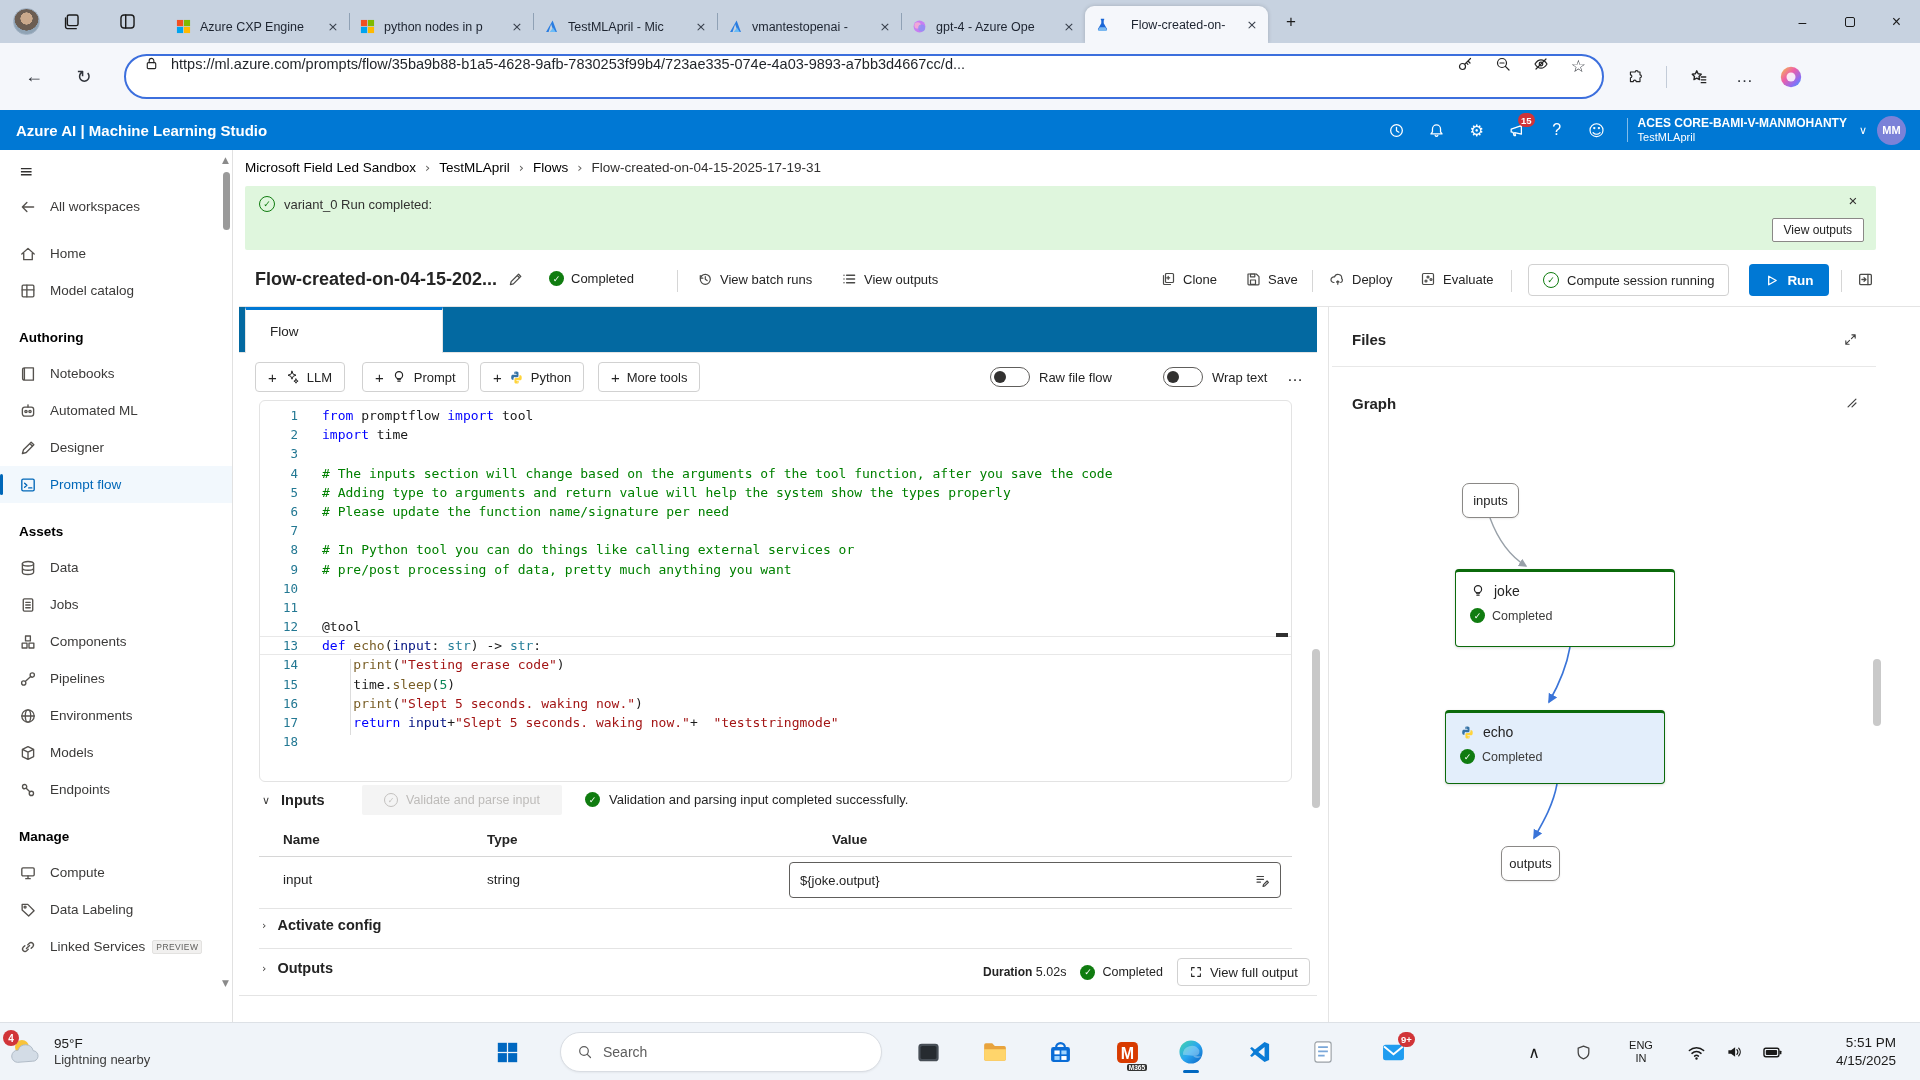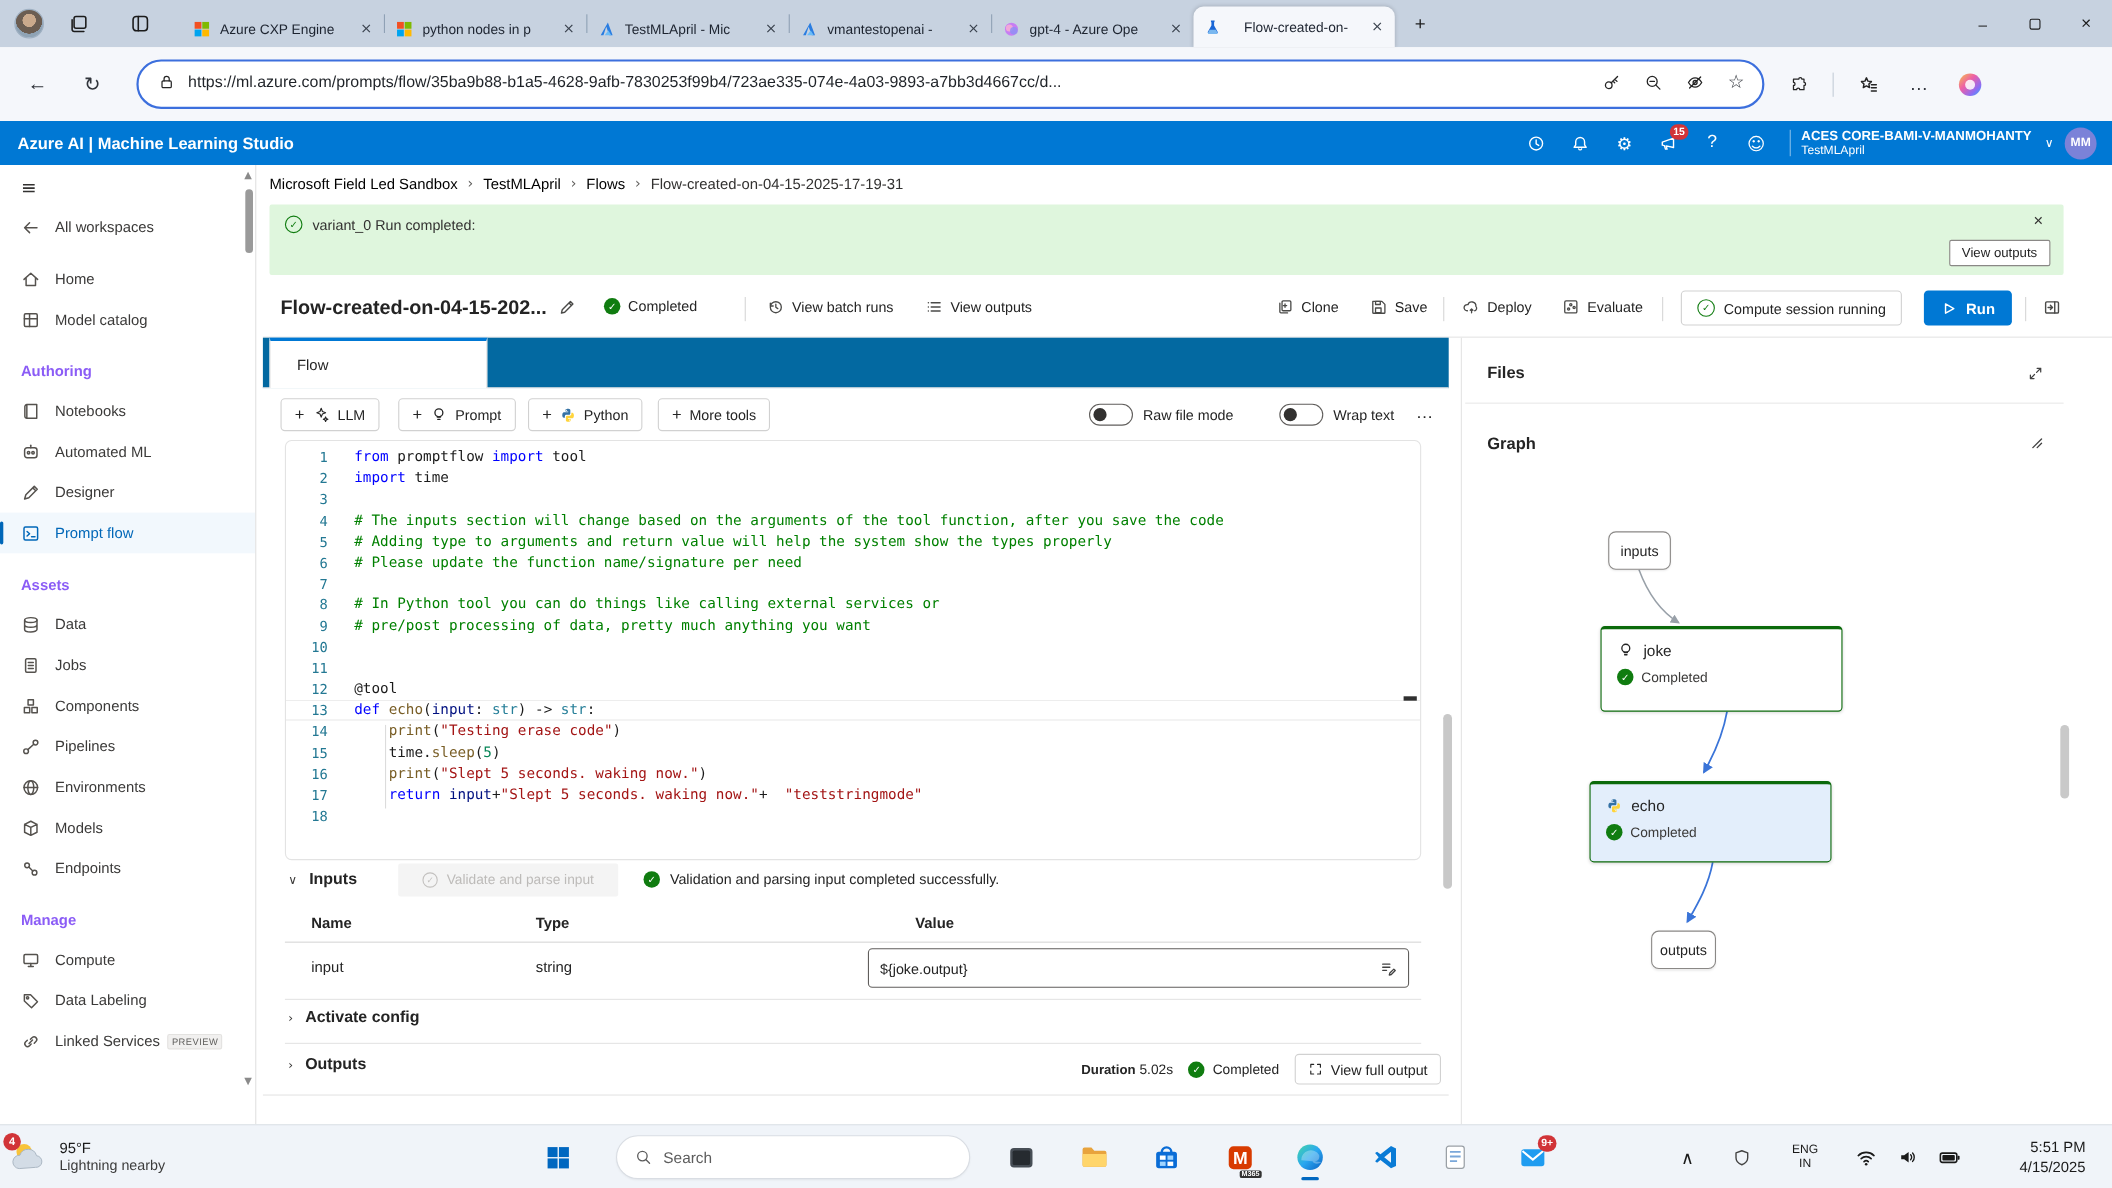--- a/index.html
+++ b/index.html
@@ -23,21 +23,21 @@
   .tsep { width:1px; height:17px; background:#8fa1b5; align-self:center; }
   #newtab { width:30px; height:30px; display:flex; align-items:center; justify-content:center; font-size:17px; color:#1b1b1b; margin-left:8px; }
   #wincontrols { margin-left:auto; display:flex; height:43px; }
   #wincontrols > div { width:47px; height:43px; display:flex; align-items:center; justify-content:center; font-size:14px; color:#1b1b1b; }
   #maxbtn span { width:10px; height:10px; border:1.2px solid #1b1b1b; border-radius:2px; display:block; }
 
   
   #btoolbar { position:absolute; left:0; top:43px; width:1920px; height:67px; background:#f5f7fb; display:flex; align-items:center; }
   .nbtn { width:36px; height:36px; display:flex; align-items:center; justify-content:center; font-size:18px; color:#30343b; }
   #back { margin-left:16px; } #refresh { margin-left:14px; }
-  #urlpill { margin-left:22px; width:1480px; height:45px; background:#fff; border:2px solid #3c6fdd; border-radius:23px; display:flex; align-items:center; padding:0 16px 4px 18px; }
+  #urlpill { margin-left:22px; width:1480px; height:45px; background:#fff; border:2px solid #3c6fdd; border-radius:23px; display:flex; align-items:flex-start; padding:0 16px 4px 18px; }
   #urltext { font-size:14.5px; color:#1f2328; margin-left:12px; flex:1; white-space:nowrap; overflow:hidden; }
   .pillic { margin-left:22px; flex:none; }
   .afterpill { margin-left:18px; flex:none; display:flex; align-items:center; justify-content:center; width:28px; height:28px; }
   #tooldiv { width:1px; height:22px; background:#c3ccd8; margin-left:16px; }
   #morebtn { font-size:17px; color:#30343b; letter-spacing:1px; }
 
   
   #sheader { position:absolute; left:0; top:110px; width:1920px; height:40px; background:#0078d4; display:flex; align-items:center; color:#fff; }
   #stitle { font-size:15px; font-weight:bold; margin-left:16px; }
   #shright { margin-left:auto; display:flex; align-items:center; }
@@ -51,21 +51,21 @@
   #havatar { width:29px; height:29px; border-radius:50%; background:#7b82d8; color:#fff; font-size:11px; font-weight:bold; display:flex; align-items:center; justify-content:center; margin-right:14px; }
 
   
   #sidebar { position:absolute; left:0; top:150px; width:233px; height:872px; background:#fff; border-right:1px solid #e1e1e1; padding-top:4px; overflow:hidden; }
   #hamburger { height:34px; display:flex; align-items:center; padding-left:19px; font-size:17px; color:#323130; }
   .sitem { height:37px; display:flex; align-items:center; padding-left:19px; font-size:13.5px; color:#3b3a39; position:relative; cursor:default; }
   .sitem .sic { width:18px; height:18px; margin-right:13px; flex:none; color:#55524e; }
   .sitem.sel { color:#0067b8; background:#f2f8fd; }
   .sitem.sel .sic { color:#0067b8; }
   .sitem.sel::before { content:""; position:absolute; left:0; top:8px; bottom:8px; width:3px; background:#0067b8; border-radius:2px; }
-  .shead { height:46px; display:flex; align-items:flex-end; padding:0 0 10px 19px; font-size:13.5px; font-weight:bold; color:#8b5cf6; }
+  .shead { height:46px; display:flex; align-items:flex-end; padding:0 0 10px 19px; font-size:13.5px; font-weight:bold; color:#000000; }
   .sbadge { margin-left:7px; font-size:8.5px; letter-spacing:.4px; color:#5f5e5c; background:#f1f0ef; border:1px solid #e3e2e0; border-radius:2px; padding:1px 3px; }
   #sscroll-up { position:absolute; left:222px; top:155px; font-size:9px; color:#8a8a8a; }
   #sscroll-thumb { position:absolute; left:223px; top:172px; width:7px; height:58px; background:#9a9a9a; border-radius:4px; }
   #sscroll-down { position:absolute; left:222px; top:978px; font-size:9px; color:#8a8a8a; }
 
   
   #breadcrumb { position:absolute; left:245px; top:155px; height:24px; display:flex; align-items:center; font-size:13.5px; }
   #breadcrumb .crumb { color:#000000; text-decoration:none; }
   #breadcrumb .cursep { color:#5f5e5c; margin:0 9px; font-size:13px; }
   #breadcrumb .current { color:#323130; }
@@ -674,21 +674,21 @@
           </svg>
         </span>
         <span>Python</span>
     </div>
     <div class="tbtn" style="left:359px">
       <span class="tplus">+</span>
         <span>More tools</span>
     </div>
     <div class="togwrap" style="left:751px">
       <span class="tog"></span>
-      <span>Raw file mode</span>
+      <span>Raw file flow</span>
     </div>
     <div class="togwrap" style="left:924px">
       <span class="tog"></span>
       <span>Wrap text</span>
     </div>
     <div class="togwrap" style="left:1048px;font-size:16px">
         <span>…</span>
       </div>
   </div>
 

